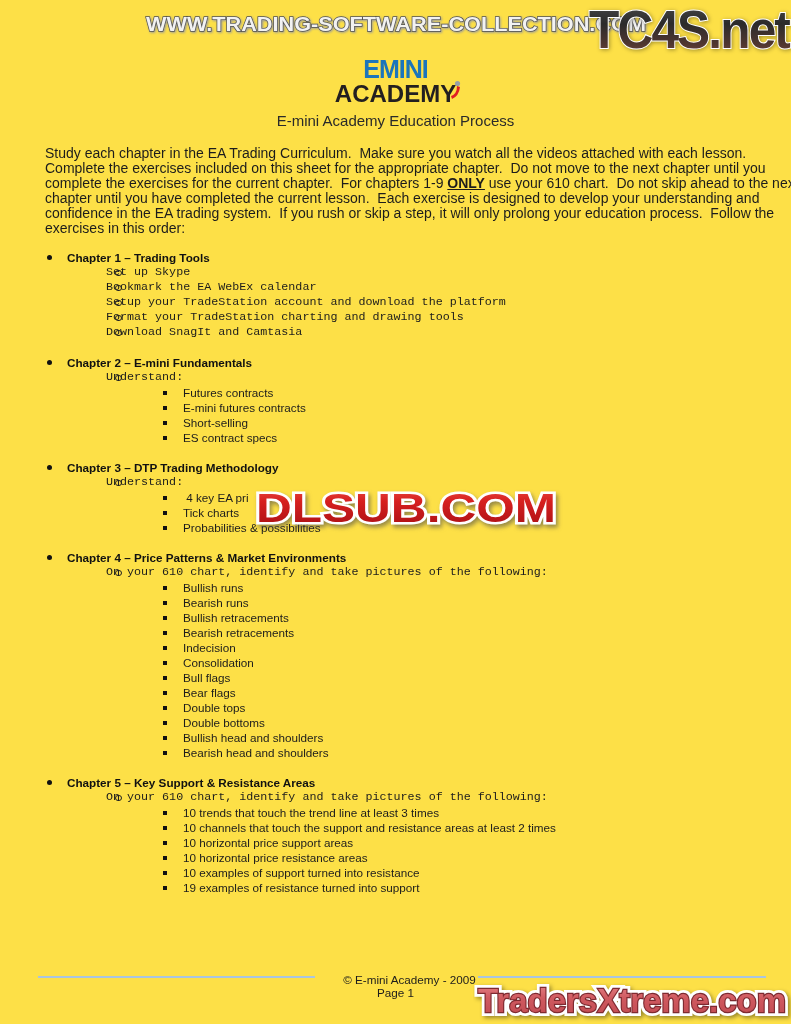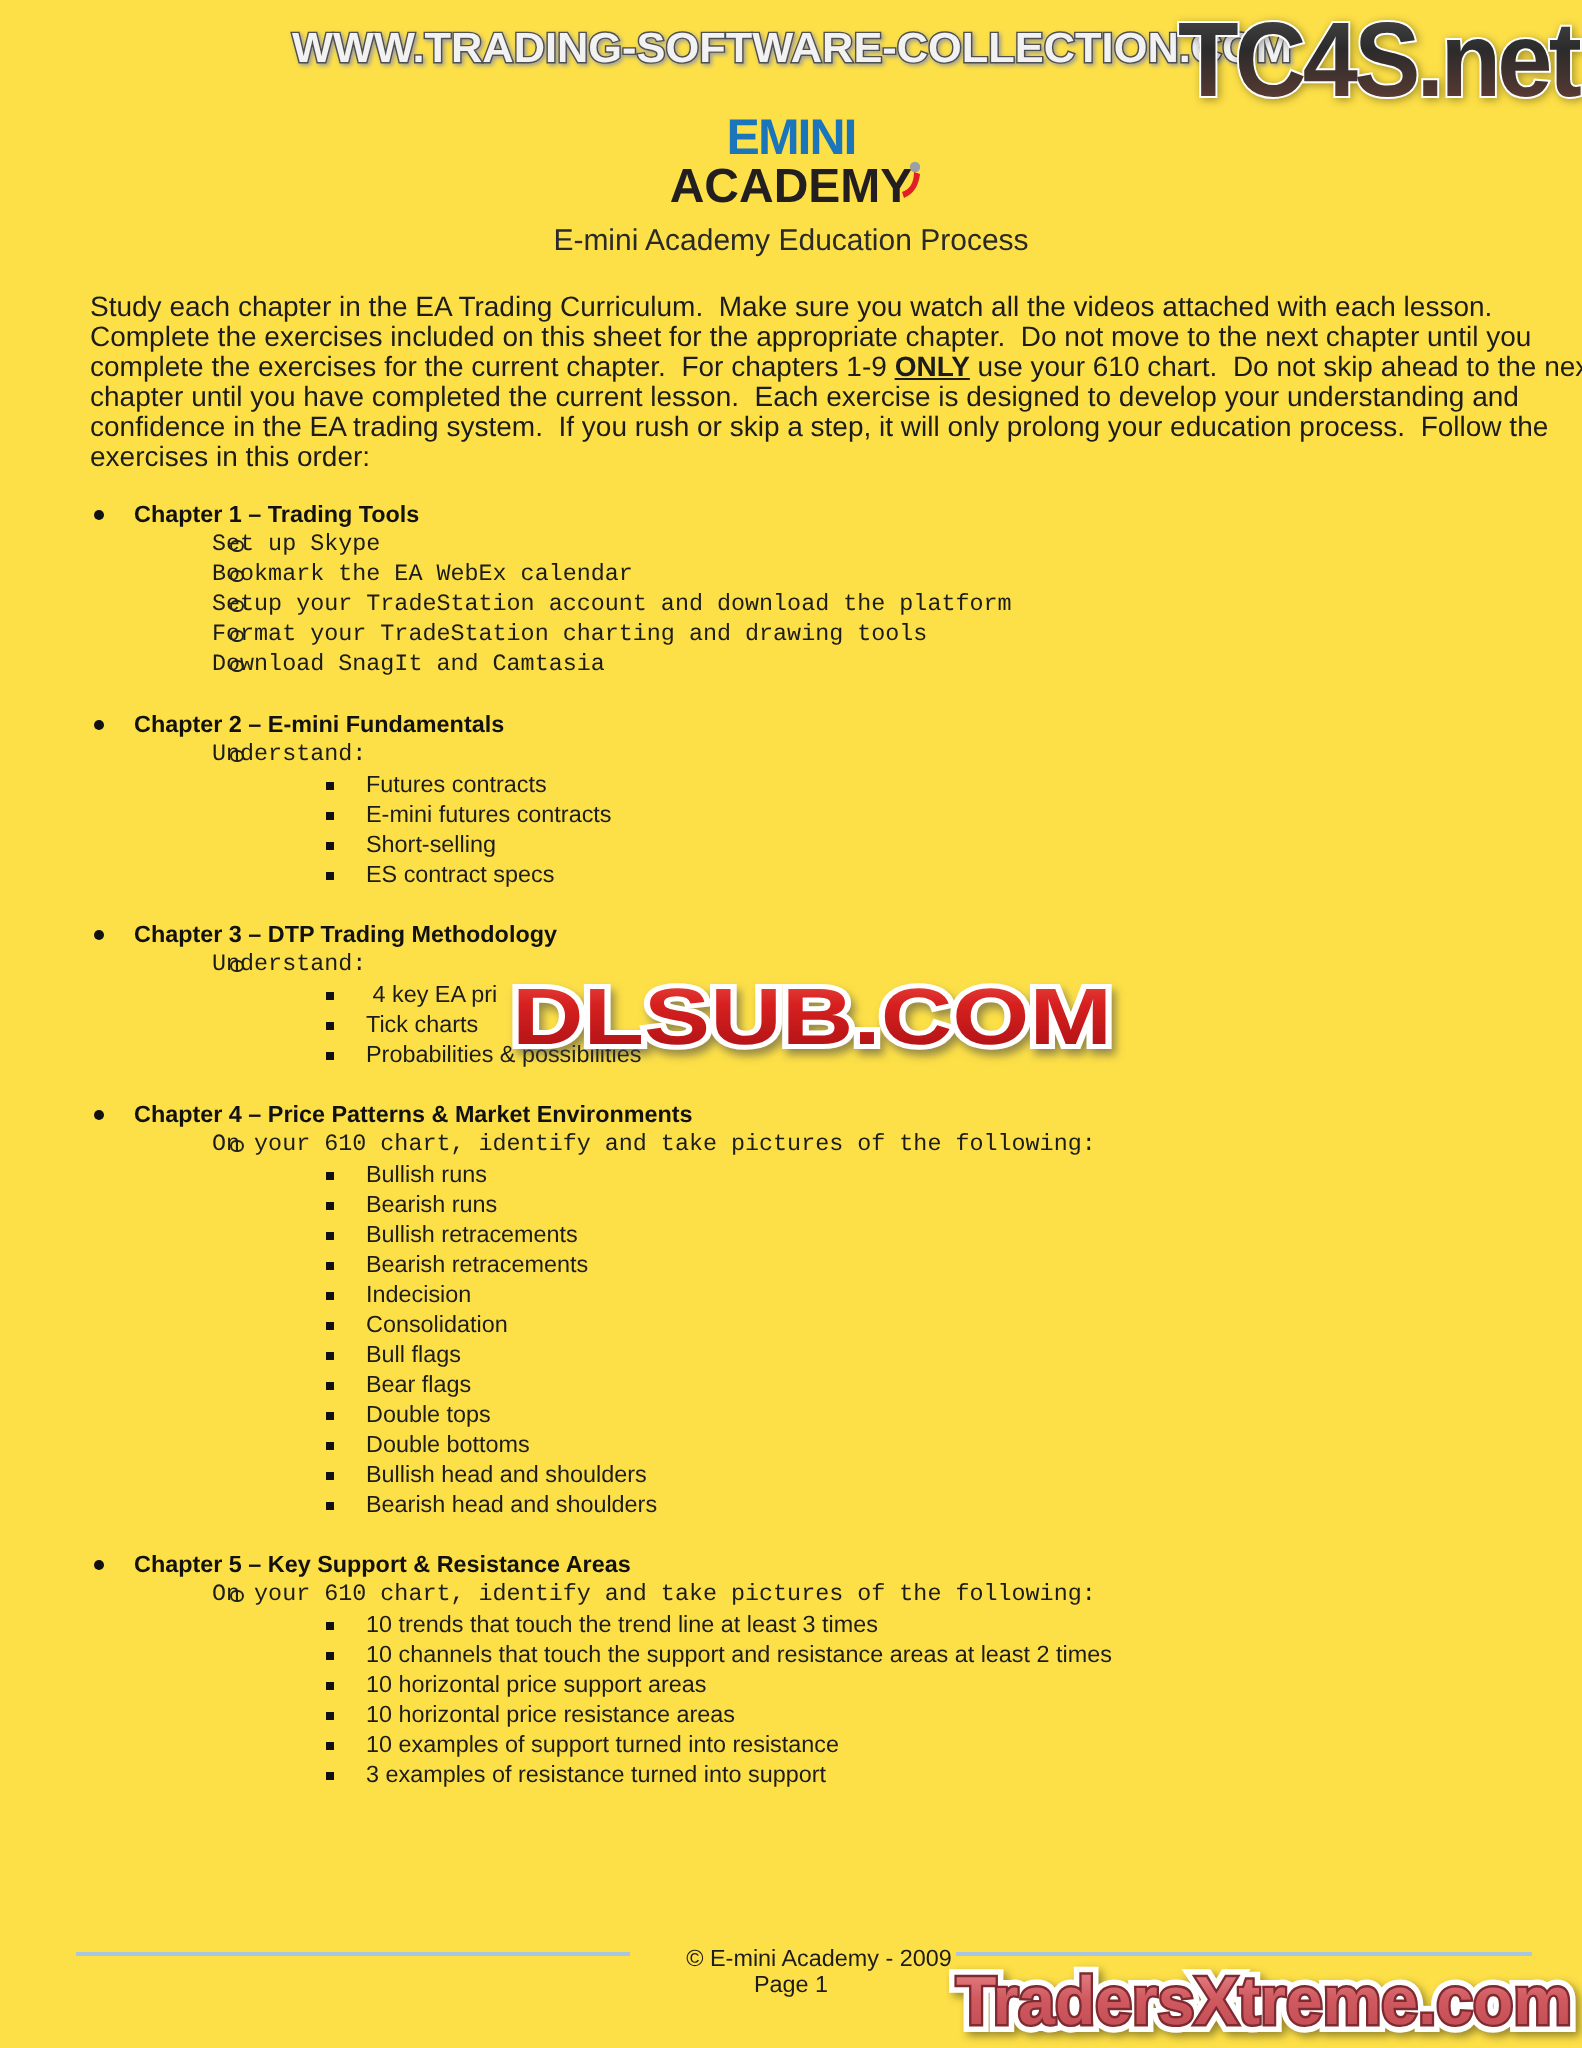--- a/index.html
+++ b/index.html
@@ -130,21 +130,21 @@
         <div class="line l3"><span class="bullet b3"></span><span>Bearish head and shoulders</span></div>
       </div>
       <div class="chapter">
         <div class="line l1"><span class="bullet b1"></span><span>Chapter 5 – Key Support &amp; Resistance Areas</span></div>
         <div class="line l2"><span class="bullet b2"></span><span>On your 610 chart, identify and take pictures of the following:</span></div>
         <div class="line l3"><span class="bullet b3"></span><span>10 trends that touch the trend line at least 3 times</span></div>
         <div class="line l3"><span class="bullet b3"></span><span>10 channels that touch the support and resistance areas at least 2 times</span></div>
         <div class="line l3"><span class="bullet b3"></span><span>10 horizontal price support areas</span></div>
         <div class="line l3"><span class="bullet b3"></span><span>10 horizontal price resistance areas</span></div>
         <div class="line l3"><span class="bullet b3"></span><span>10 examples of support turned into resistance</span></div>
-        <div class="line l3"><span class="bullet b3"></span><span>3 examples of resistance turned into support</span></div>
+        <div class="line l3"><span class="bullet b3"></span><span>19 examples of resistance turned into support</span></div>
       </div>
     </div>
 
   <svg class="wm-dlsub" width="314" height="54" viewBox="0 0 314 54">
     <defs>
       <linearGradient id="dlsubg" x1="0" y1="0" x2="0" y2="1">
         <stop offset="0%" stop-color="#ea4a42"></stop>
         <stop offset="35%" stop-color="#d6201f"></stop>
         <stop offset="100%" stop-color="#a80f14"></stop>
       </linearGradient>

